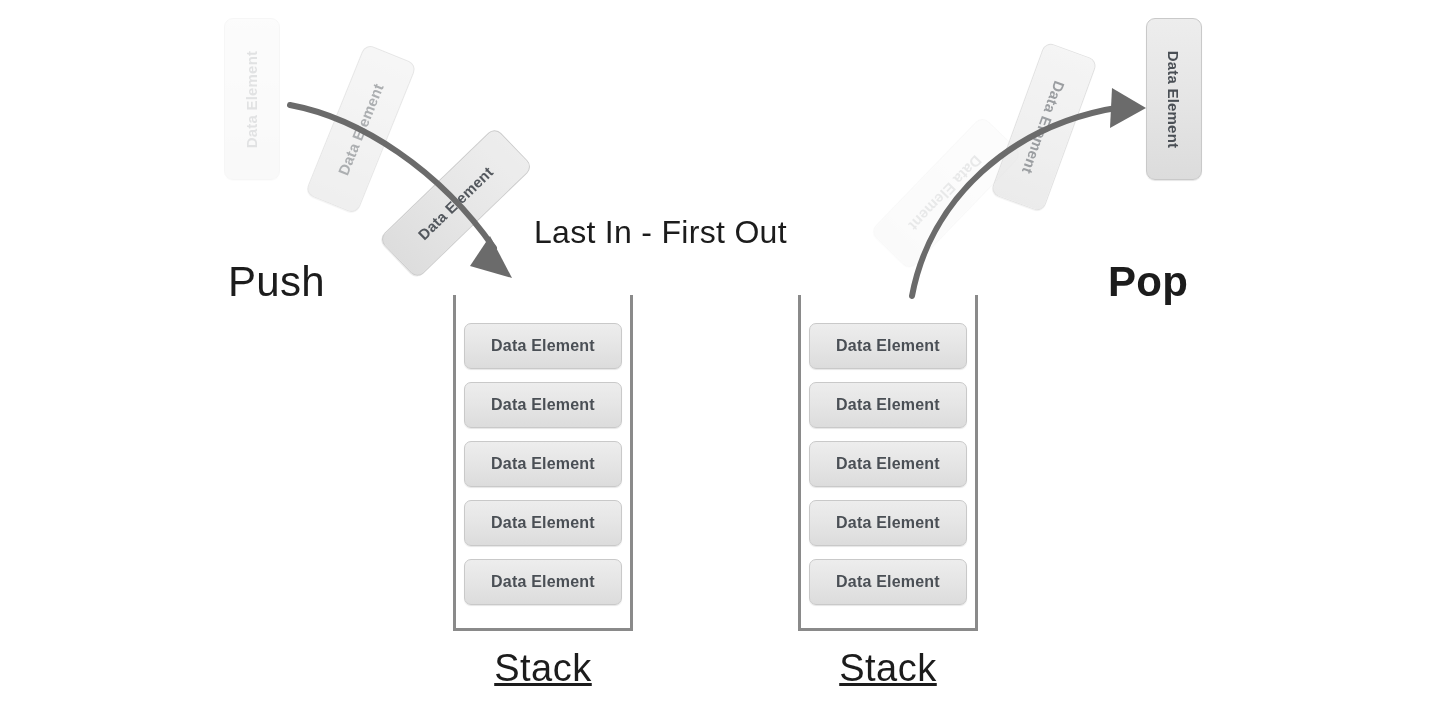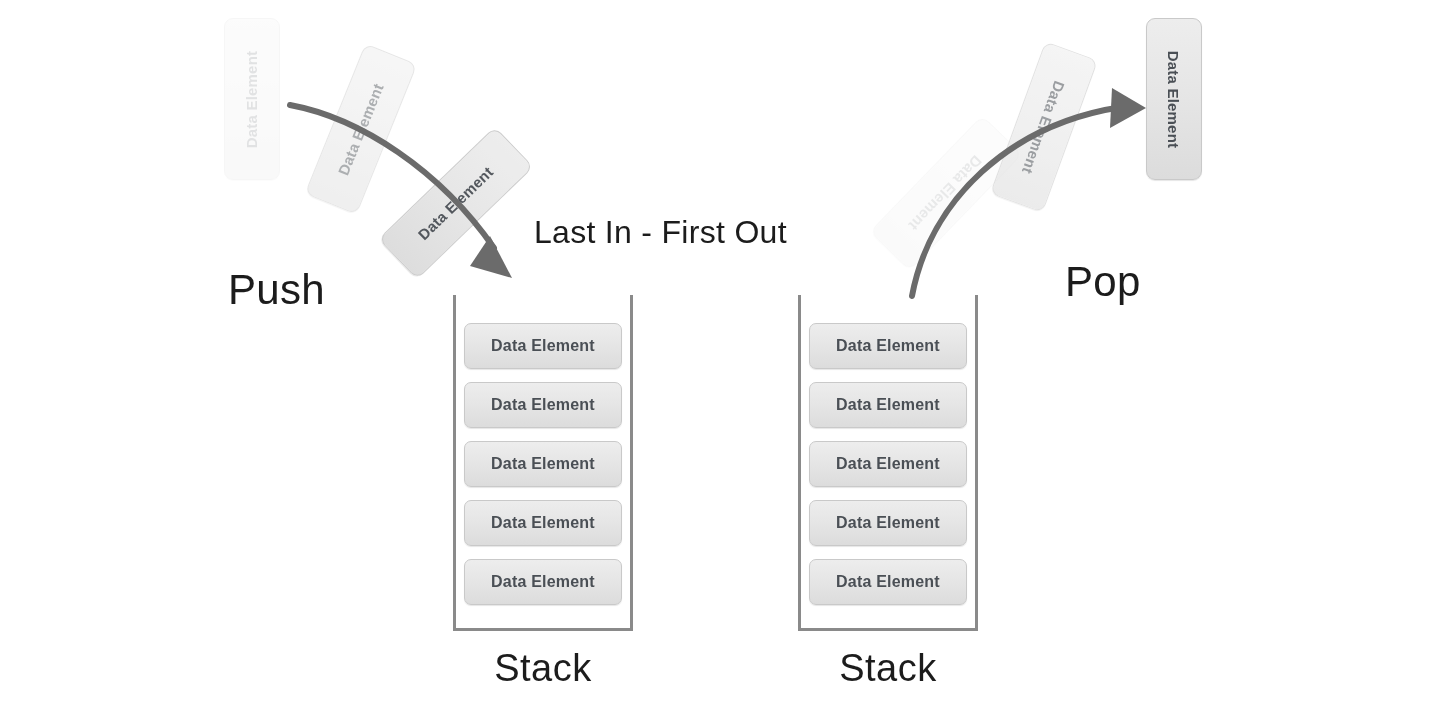--- a/index.html
+++ b/index.html
@@ -78,20 +78,21 @@
     align-items: center;
     padding-top: 4px;
   }
   .stack-label {
     text-align: center;
     font-family: "Liberation Sans", sans-serif;
     font-size: 38px;
     color: #1c1c1c;
     margin-top: 16px;
     letter-spacing: 0.5px;
+    text-decoration: underline;
   }
 
   
   .lifo-title {
     position: absolute;
     left: 534px;
     top: 214px;
     font-size: 32px;
     color: #1c1c1c;
     font-family: "Liberation Sans", sans-serif;
@@ -99,22 +100,22 @@
     white-space: nowrap;
   }
   .op-label {
     position: absolute;
     font-size: 42px;
     color: #1c1c1c;
     font-family: "Liberation Sans", sans-serif;
     letter-spacing: 0.3px;
     white-space: nowrap;
   }
-  #push-label { left: 228px; top: 258px; margin-top: 8px; }
-  #pop-label  { left: 1065px; top: 258px; }
+  #push-label { left: 228px; top: 258px; }
+  #pop-label  { left: 1108px; top: 258px; font-weight: bold; }
 
   
   #arrows {
     position: absolute;
     left: 0; top: 0;
     width: 1438px;
     height: 706px;
     pointer-events: none;
   }
 </style>

